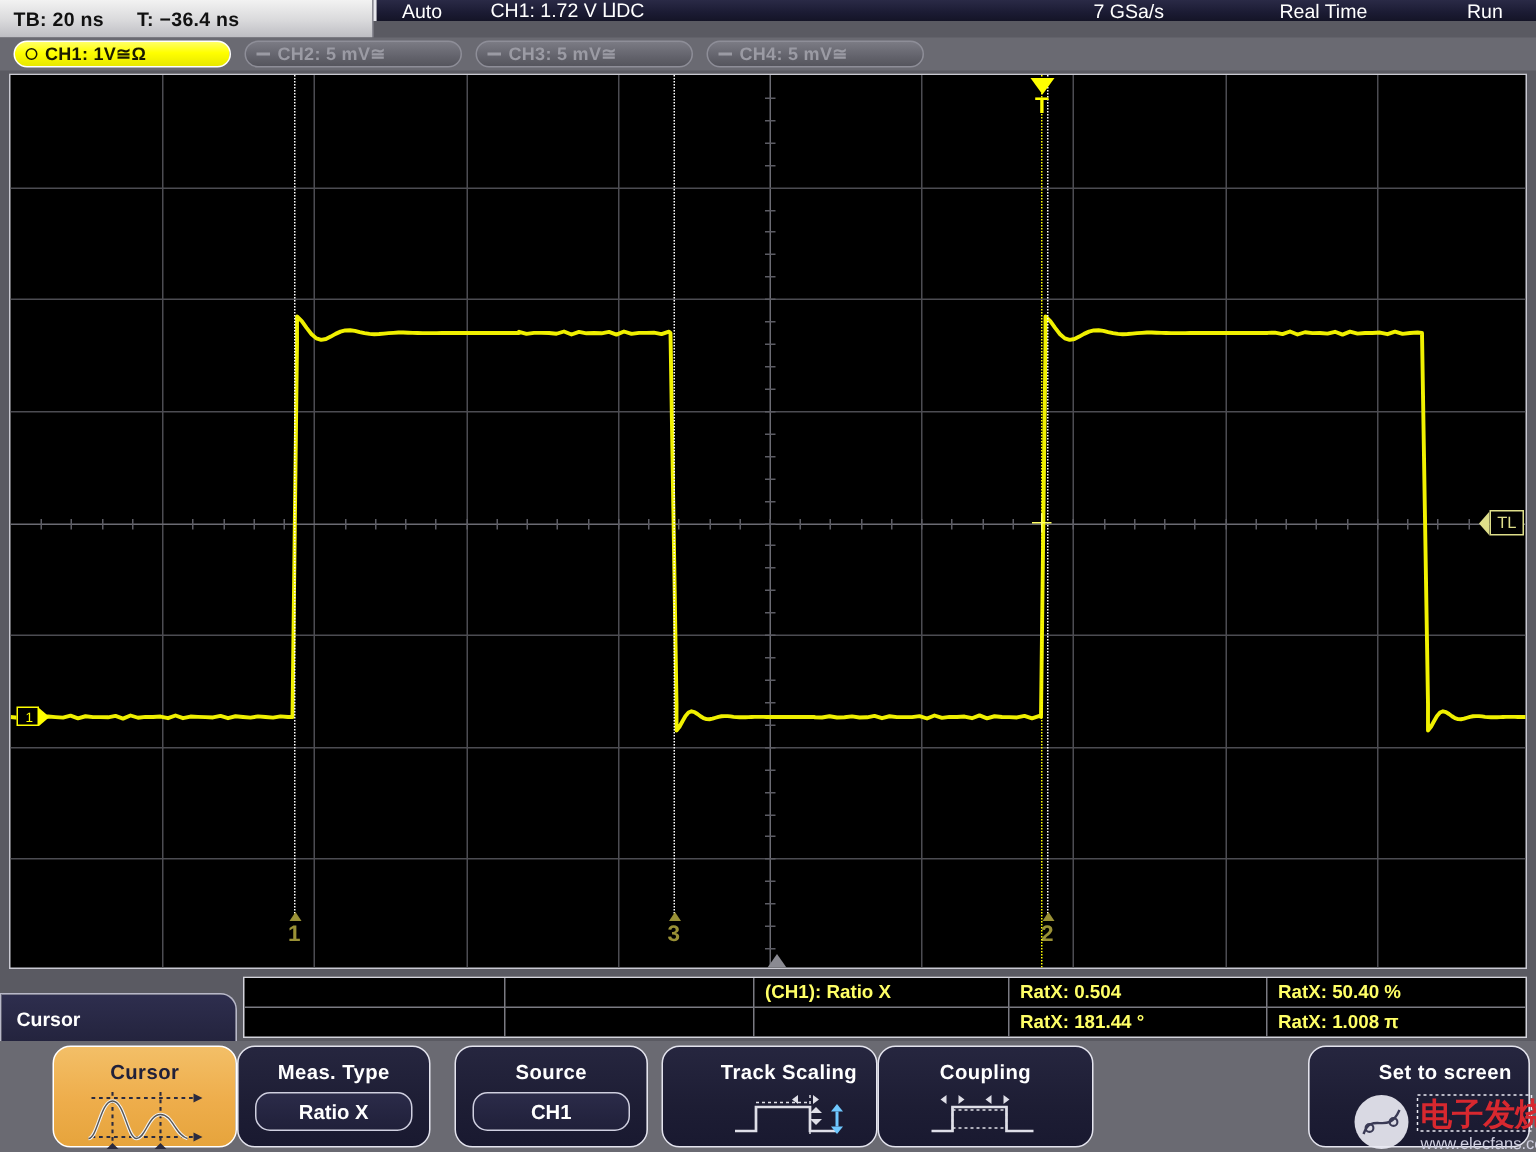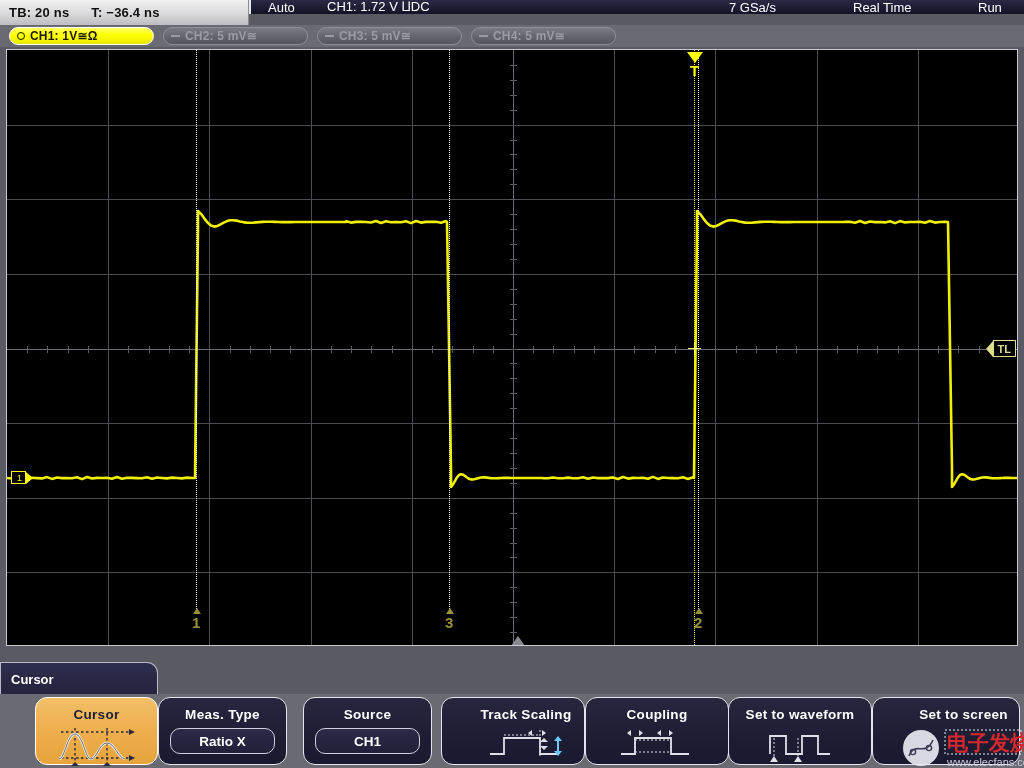--- a/index.html
+++ b/index.html
@@ -89,21 +89,21 @@
   
   .gnd-marker { position: absolute; height: 13px; display:flex; align-items:center; }
   .gnd-box { height: 13px; padding: 0 3px 0 5px; border: 1px solid #ffff00; background:#000;
              color:#ffff00; font-size:9px; display:flex; align-items:center; }
   .gnd-tip { width:0;height:0;border-top:6.5px solid transparent;border-bottom:6.5px solid transparent;
              border-left:7px solid #ffff00; }
   .tl-marker { position: absolute; height: 17px; display:flex; align-items:center; }
   .tl-tip { width:0;height:0;border-top:8.5px solid transparent;border-bottom:8.5px solid transparent;
             border-right:7px solid #dede8a; }
   .tl-box { height:17px; padding:0 4px; border:1px solid #dede8a; background:#000;
-            color:#dede8a; font-size:11px; font-weight:bold; display:flex;align-items:center; }
+            color:#dede8a; font-size:11px; font-weight:normal; display:flex;align-items:center; }
 
   
   .meas { position: absolute; left: 162px; top: 651px; width: 856px; height: 41px;
           background: #000; border: 1px solid #d4d4dc; display: grid;
           grid-template-columns: 174px 166px 170px 172px 172px; grid-template-rows: 1fr 1fr; }
   .meas div { border-right: 1px solid #7a7a82; border-bottom: 1px solid #7a7a82;
               color: #ffff66; font-size: 12.5px; font-weight: bold;
               display:flex; align-items:center; padding-left: 7px; }
   .meas div:nth-child(5n) { border-right: none; }
   .meas div:nth-child(n+6) { border-bottom: none; }
@@ -298,20 +298,32 @@
           <div class="gnd-box">1</div>
           <div class="gnd-tip"></div>
         </div>
         <div class="tl-marker" style="right: 1px; top: 290px;">
           <div class="tl-tip"></div>
           <div class="tl-box">TL</div>
         </div>
       </div>
   </div>
 
+  <div class="meas" id="meas">
+      <div></div>
+      <div></div>
+      <div>(CH1): Ratio X</div>
+      <div>RatX: 0.504</div>
+      <div>RatX: 50.40 %</div>
+      <div></div>
+      <div></div>
+      <div></div>
+      <div>RatX: 181.44 °</div>
+      <div>RatX: 1.008 π</div>
+    </div>
 
   <div class="tabwrap">
     <span>Cursor</span>
   </div>
 
   <div class="softbar" id="softbar">
       <div class="skey amber" style="left: 35px; width: 123px;">
         <div class="klabel">Cursor</div>
         <div class="kicon"><svg width="96" height="40" viewBox="0 0 96 40">
      <g stroke="#2b2b3f" stroke-width="1.4" fill="none" stroke-dasharray="2.5 2.5">
@@ -362,32 +374,20 @@
               <line x1="26" y1="26" x2="62" y2="26"></line>
        <line x1="26" y1="12" x2="26" y2="28"></line>
               <line x1="62" y1="12" x2="62" y2="28"></line>
             </g>
      <polygon points="22,4 18,7 22,10" fill="#dfdfe8"></polygon>
             <polygon points="30,4 34,7 30,10" fill="#dfdfe8"></polygon>
      <polygon points="52,4 48,7 52,10" fill="#dfdfe8"></polygon>
             <polygon points="60,4 64,7 60,10" fill="#dfdfe8"></polygon>
           </svg></div>
       </div>
-      <div class="skey" style="left: 728px; width: 144px;">
-        <div class="klabel">Set to waveform</div>
-        <div class="kicon"><svg width="96" height="36" viewBox="0 0 96 36">
-     <path d="M18 28 L18 10 L34 10 L34 28 L50 28 L50 10 L66 10 L66 28 L78 28" stroke="#dfdfe8" stroke-width="1.8" fill="none"></path>
-     <g stroke="#dfdfe8" stroke-width="1" stroke-dasharray="2 2">
-       <line x1="22" y1="12" x2="22" y2="30"></line>
-              <line x1="46" y1="12" x2="46" y2="30"></line>
-            </g>
-     <polygon points="22,30 18,36 26,36" fill="#dfdfe8"></polygon>
-     <polygon points="46,30 42,36 50,36" fill="#dfdfe8"></polygon>
-          </svg></div>
-      </div>
       <div class="skey" style="left: 872px; width: 148px; padding-left: 35px;">
         <div class="klabel">Set to screen</div>
         <div class="kicon"><svg width="130" height="44" viewBox="0 0 130 44">
      <circle cx="22" cy="22" r="18" fill="#e9e9f2" opacity="0.92"></circle>
      <g stroke="#3a3a55" stroke-width="1.6" fill="none">
        <path d="M10 30 C16 14 26 32 34 14"></path>
             </g>
      <circle cx="14" cy="26" r="2.6" fill="none" stroke="#3a3a55" stroke-width="1.4"></circle>
      <circle cx="30" cy="22" r="2.6" fill="none" stroke="#3a3a55" stroke-width="1.4"></circle>
      <g transform="translate(46,2)">

